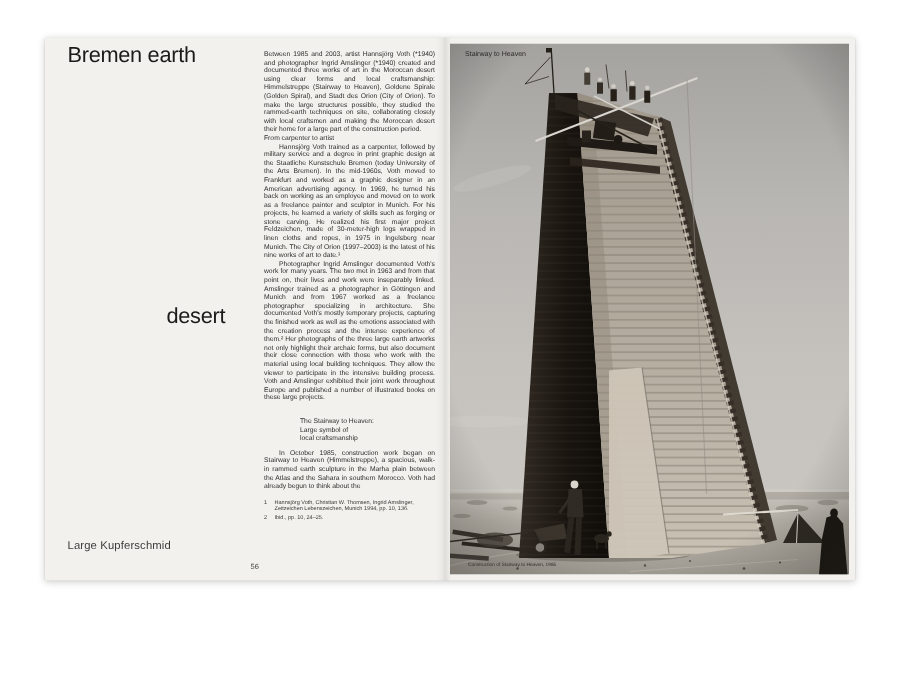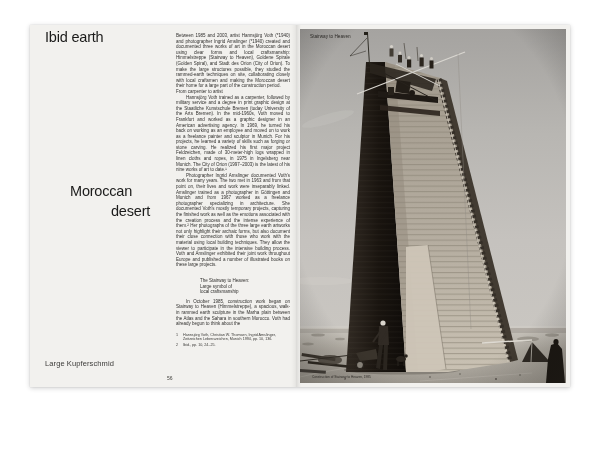--- a/index.html
+++ b/index.html
@@ -53,22 +53,21 @@
   }
   .photo-svg{position:absolute;left:4px;top:4px;}
   .photo-label{font-family:"Liberation Sans", sans-serif;}
 </style>
 </head>
 <body>
 
 <div class="spread">
 
   <div class="left-page">
-    <div class="title-frag" id="title-l1">Ibid earth</div>
-    <div class="title-frag" id="title-l3">Moroccan</div>
+    <div class="title-frag" id="title-l1">Bremen earth</div>
     <div class="title-frag" id="title-l4">desert</div>
 
     <div class="column">
       <p>Between 1985 and 2003, artist Hannsjörg Voth (*1940) and photographer Ingrid Amslinger (*1940) created and documented three works of art in the Moroccan desert using clear forms and local craftsmanship: Himmelstreppe (Stairway to Heaven), Goldene Spirale (Golden Spiral), and Stadt des Orion (City of Orion). To make the large structures possible, they studied the rammed-earth techniques on site, collaborating closely with local craftsmen and making the Moroccan desert their home for a large part of the construction period.</p>
       <p class="subhead">From carpenter to artist</p>
       <p class="p-indent">Hannsjörg Voth trained as a carpenter, followed by military service and a degree in print graphic design at the Staatliche Kunstschule Bremen (today University of the Arts Bremen). In the mid-1960s, Voth moved to Frankfurt and worked as a graphic designer in an American advertising agency. In 1969, he turned his back on working as an employee and moved on to work as a freelance painter and sculptor in Munich. For his projects, he learned a variety of skills such as forging or stone carving. He realized his first major project Feldzeichen, made of 30-meter-high logs wrapped in linen cloths and ropes, in 1975 in Ingelsberg near Munich. The City of Orion (1997–2003) is the latest of his nine works of art to date.¹</p>
       <p class="p-indent">Photographer Ingrid Amslinger documented Voth's work for many years. The two met in 1963 and from that point on, their lives and work were inseparably linked. Amslinger trained as a photographer in Göttingen and Munich and from 1967 worked as a freelance photographer specializing in architecture. She documented Voth's mostly temporary projects, capturing the finished work as well as the emotions associated with the creation process and the intense experience of them.² Her photographs of the three large earth artworks not only highlight their archaic forms, but also document their close connection with those who work with the material using local building techniques. They allow the viewer to participate in the intensive building process. Voth and Amslinger exhibited their joint work throughout Europe and published a number of illustrated books on these large projects.</p>
       <div class="subhead-block">
         <div>The Stairway to Heaven:</div>
         <div>Large symbol of</div>

